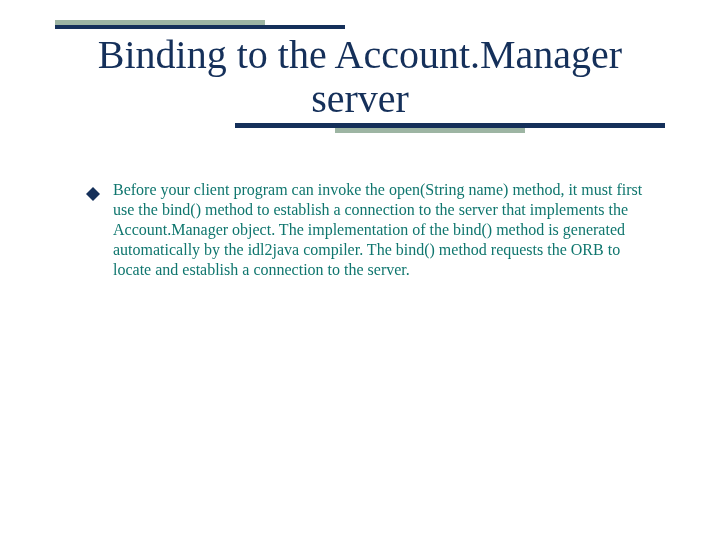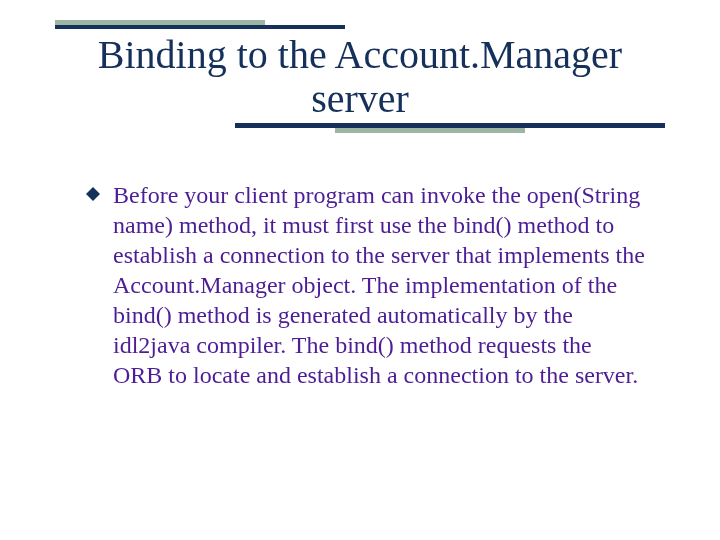--- a/index.html
+++ b/index.html
@@ -81,23 +81,23 @@
     width: 16px;
     height: 16px;
     margin-top: 6px;
     margin-right: 12px;
   }
   .bullet-icon svg {
     display: block;
   }
   .bullet-text {
     flex: 1 1 auto;
-    font-size: 24px;
+    font-size: 16px;
     line-height: 1.25;
-    color: #4c1d95;
+    color: #0f766e;
   }
 </style>
 </head>
 <body>
 
 <div class="slide">
 
   <div class="title-block">
     <div class="overline"></div>
     <div class="rule-top"></div>

